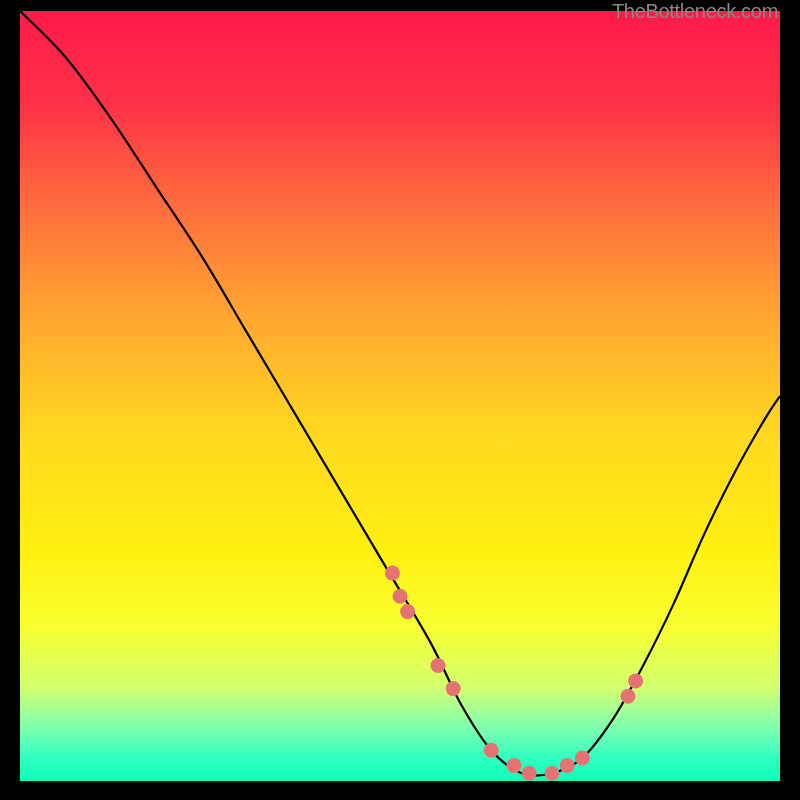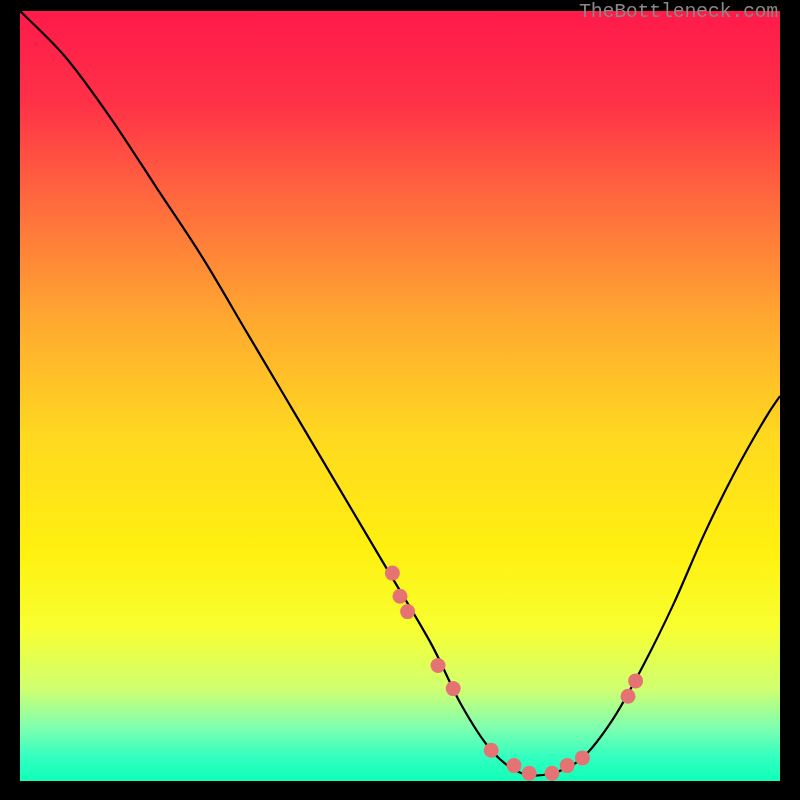--- a/index.html
+++ b/index.html
@@ -28,21 +28,20 @@
   }
   .watermark {
     position: absolute;
     top: 0px;
     right: 22px;
     color: #888;
     font-size: 20px;
     font-weight: 500;
     z-index: 10;
     letter-spacing: -0.3px;
-    font-family: Liberation Mono, monospace;
   }
 </style>
 </head>
 <body>
 
 <div class="watermark">TheBottleneck.com</div>
 
 <div class="chart-container">
   <svg class="plot-area" viewBox="0 0 760 770" preserveAspectRatio="none">
     <defs>

